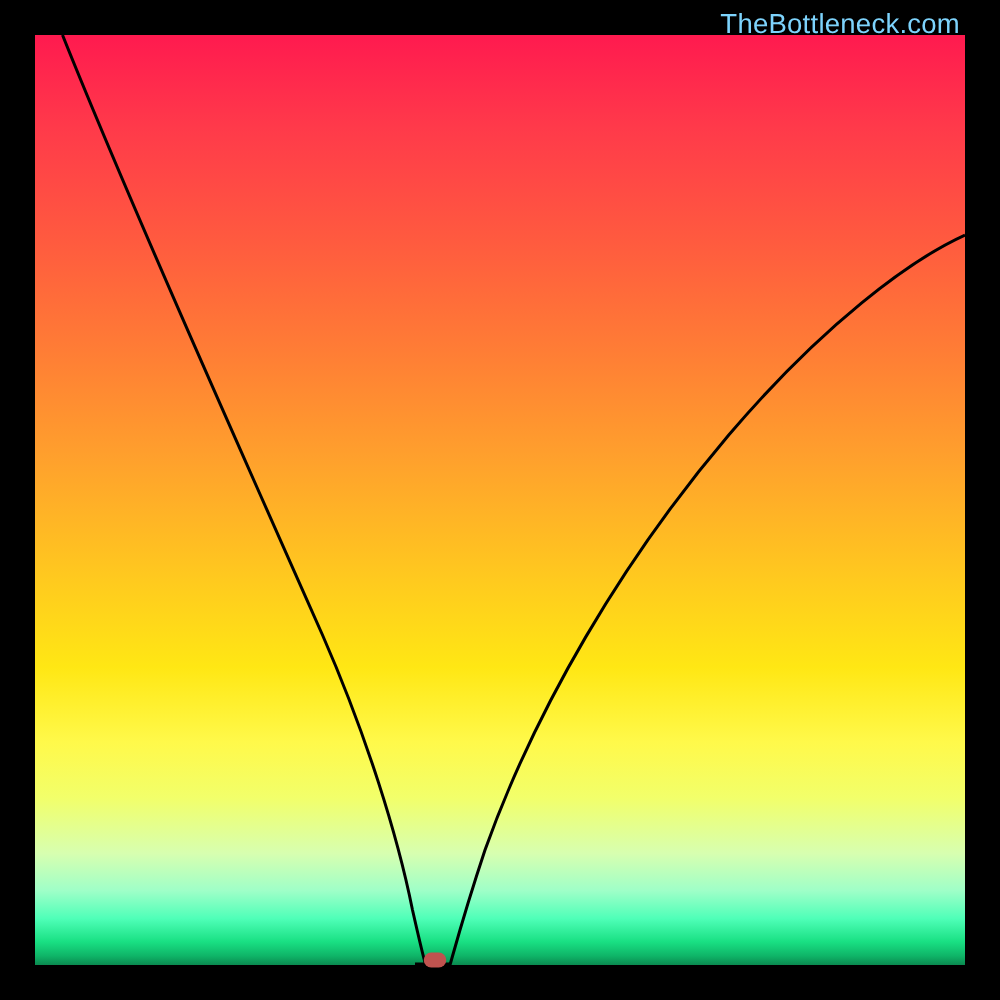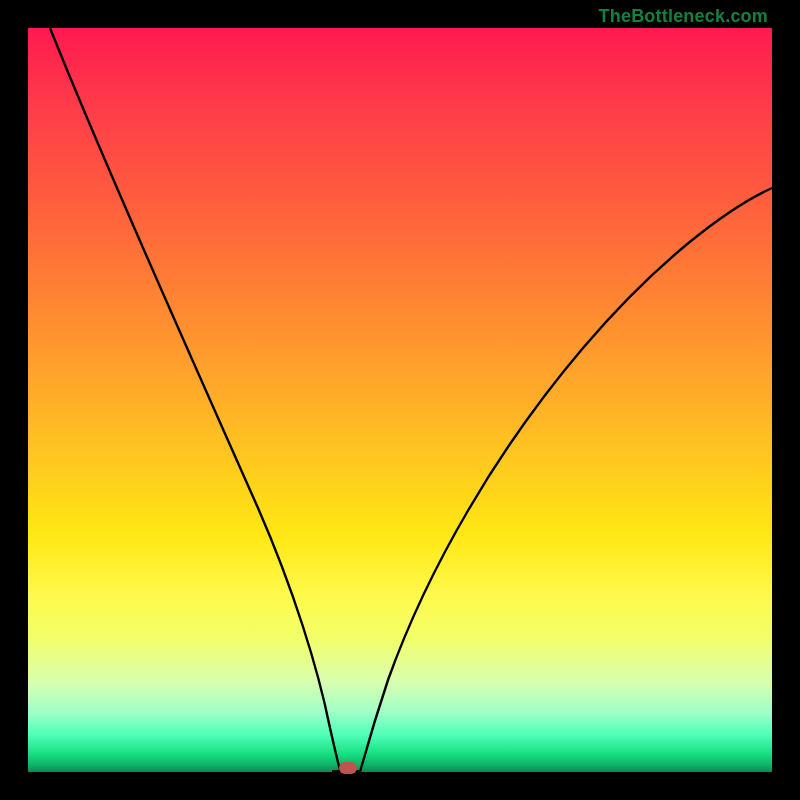--- a/index.html
+++ b/index.html
@@ -38,23 +38,23 @@
       #4fffb8 95%,
       #19e083 97.5%,
       #0fb568 99%,
       #0a8a50 100%
     );
   }
   .watermark {
     position: absolute;
     top: 6px;
     right: 32px;
-    color: #15803d;
-    font-size: 18px;
-    font-weight: 700;
+    color: #7dd3fc;
+    font-size: 22px;
+    font-weight: 400;
     letter-spacing: 0.2px;
     user-select: none;
   }
   svg.curve {
     position: absolute;
     left: 0;
     top: 0;
     width: 744px;
     height: 744px;
   }

